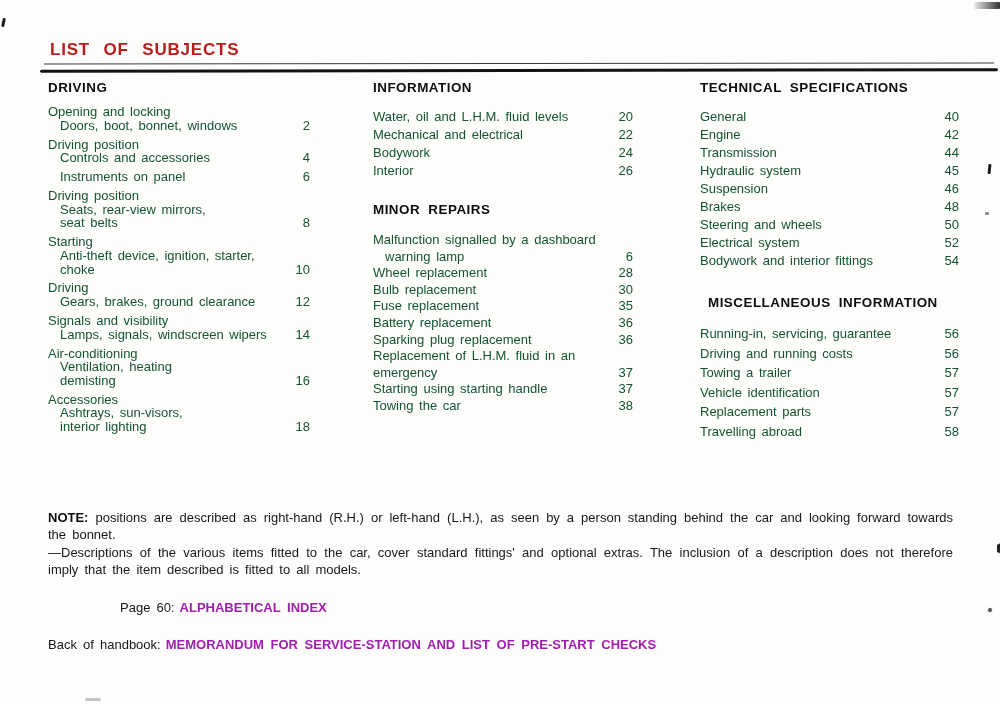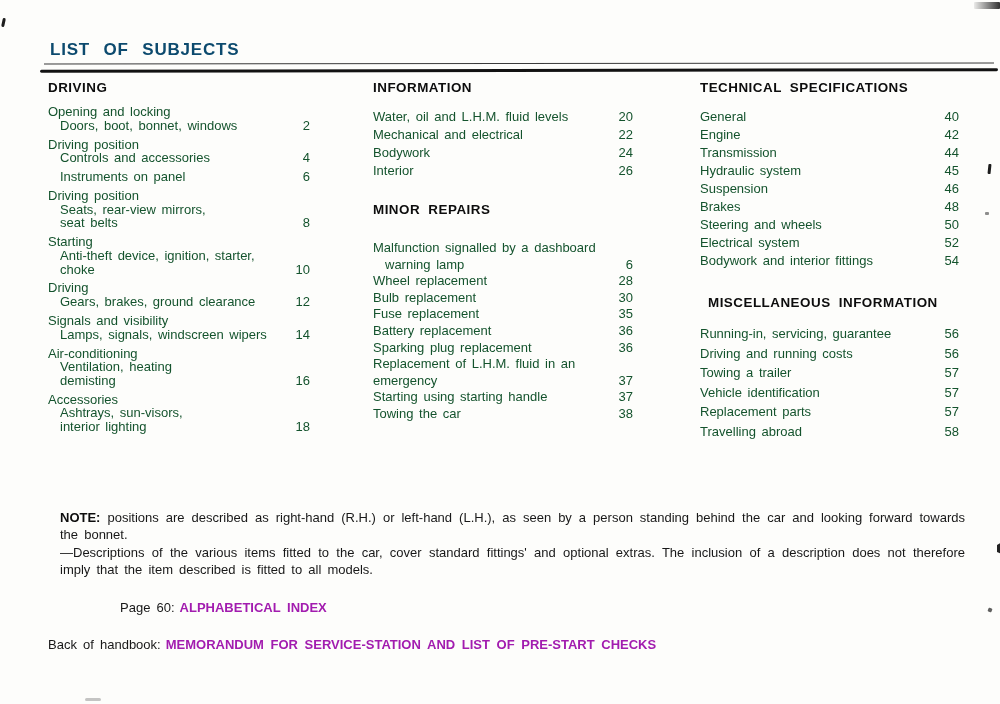--- a/index.html
+++ b/index.html
@@ -4,57 +4,57 @@
 <style>
   html,body { margin:0; padding:0; background:#e8e8e6; }
   .page {
     position:relative; width:1000px; height:704px; margin:0 auto;
     background:#fdfdfb; color:#1a1a1a; overflow:hidden;
     font-family:"Liberation Sans", sans-serif;
   }
   .title {
     position:absolute; left:50px; top:40px;
     font-size:17px; font-weight:bold; letter-spacing:0.8px; word-spacing:8px;
-    color:#0c4a6e;
+    color:#b91c1c;
   }
   .rule-thin  { position:absolute; left:44px; top:63px; width:950px; height:1.4px; background:#3a3a3a; transform:rotate(-0.06deg); }
   .rule-thick { position:absolute; left:40px; top:69px; width:958px; height:2.8px; background:#121212; transform:rotate(-0.1deg); border-radius:2px; }
 
   .col { position:absolute; top:80px; }
   #col0 { left:48px;  width:262px; }
   #col1 { left:373px; width:260px; }
   #col2 { left:700px; width:259px; }
 
   .sec-title {
     font-size:13.4px; font-weight:bold; letter-spacing:0.5px; word-spacing:4px;
     color:#0d0d0d; height:14px;
   }
   .sec-0-0 .sec-title { margin-bottom:10px; }
   .sec-1-0 .sec-title { margin-bottom:15px; }
-  .sec-1-1 { margin-top:21px; }  .sec-1-1 .sec-title { margin-bottom:24px; }
+  .sec-1-1 { margin-top:21px; }  .sec-1-1 .sec-title { margin-bottom:16px; }
   .sec-2-0 .sec-title { margin-bottom:15px; }
   .sec-2-1 { margin-top:24px; }  .sec-2-1 .sec-title { margin-bottom:17px;padding-left:8px; }
 
   .line {
     display:flex; align-items:baseline;
     font-size:13px; word-spacing:2px; white-space:nowrap; color:#14532d;
   }
   .lab { flex:0 1 auto; }
   .pg  { margin-left:auto; text-align:right; padding-left:6px; }
   .line.ind { padding-left:12px; }
 
   .sec-0-0 .line { height:13.6px; }
   .sec-0-0 .line.gap { margin-top:5.4px; }
   .sec-0-0 .line:first-of-type { margin-top:0; }
   .sec-1-0 .line { height:18px; }
   .sec-1-1 .line { height:16.6px; }
   .sec-2-0 .line { height:18px; }
   .sec-2-1 .line { height:19.5px; }
 
-  .note { position:absolute; left:60px; top:509px; width:905px; }
+  .note { position:absolute; left:48px; top:509px; width:905px; }
   .note p {
     margin:0; font-size:13px; line-height:17.3px; text-align:justify;
     word-spacing:2.5px; color:#181818;
   }
   .note b { font-weight:bold; color:#0d0d0d; }
 
   .footer-line { position:absolute; font-size:13px; word-spacing:2.5px; color:#181818; }
   .footer-line b { font-weight:bold; word-spacing:3px; color:#a21caf; }
   .footer-line .pre { margin-right:5px; }
   .f1 { left:120px; top:600px; }

